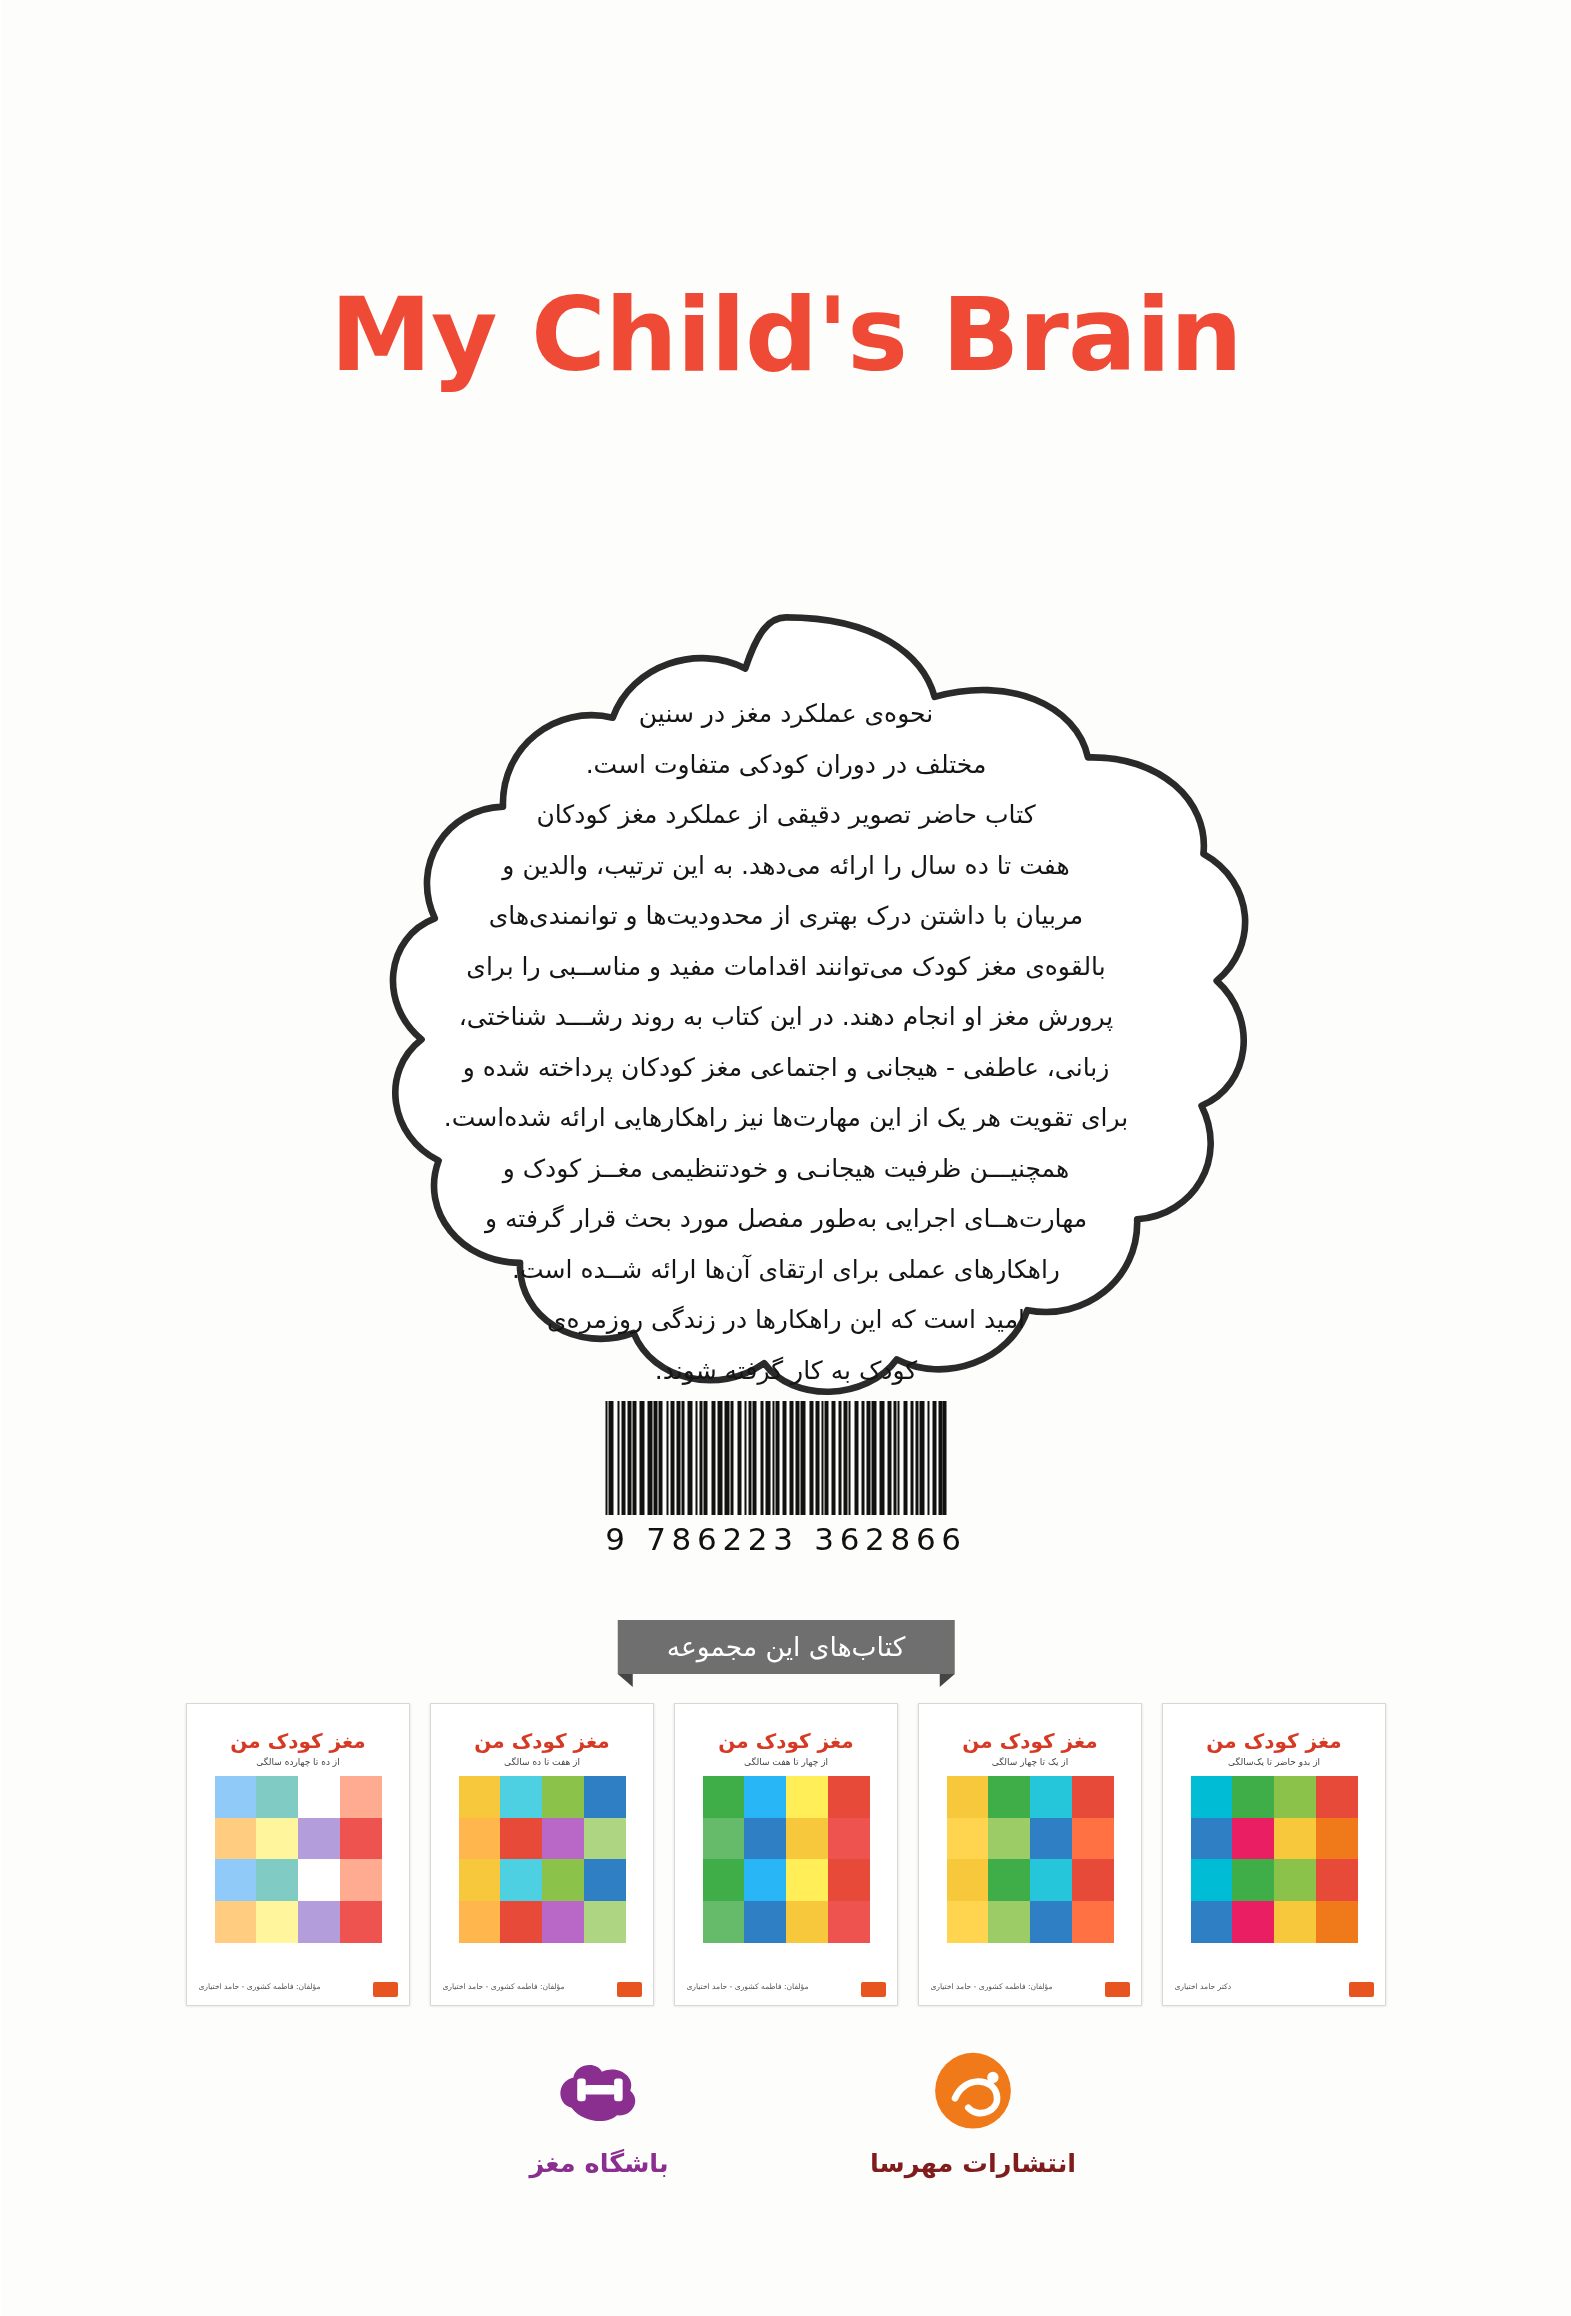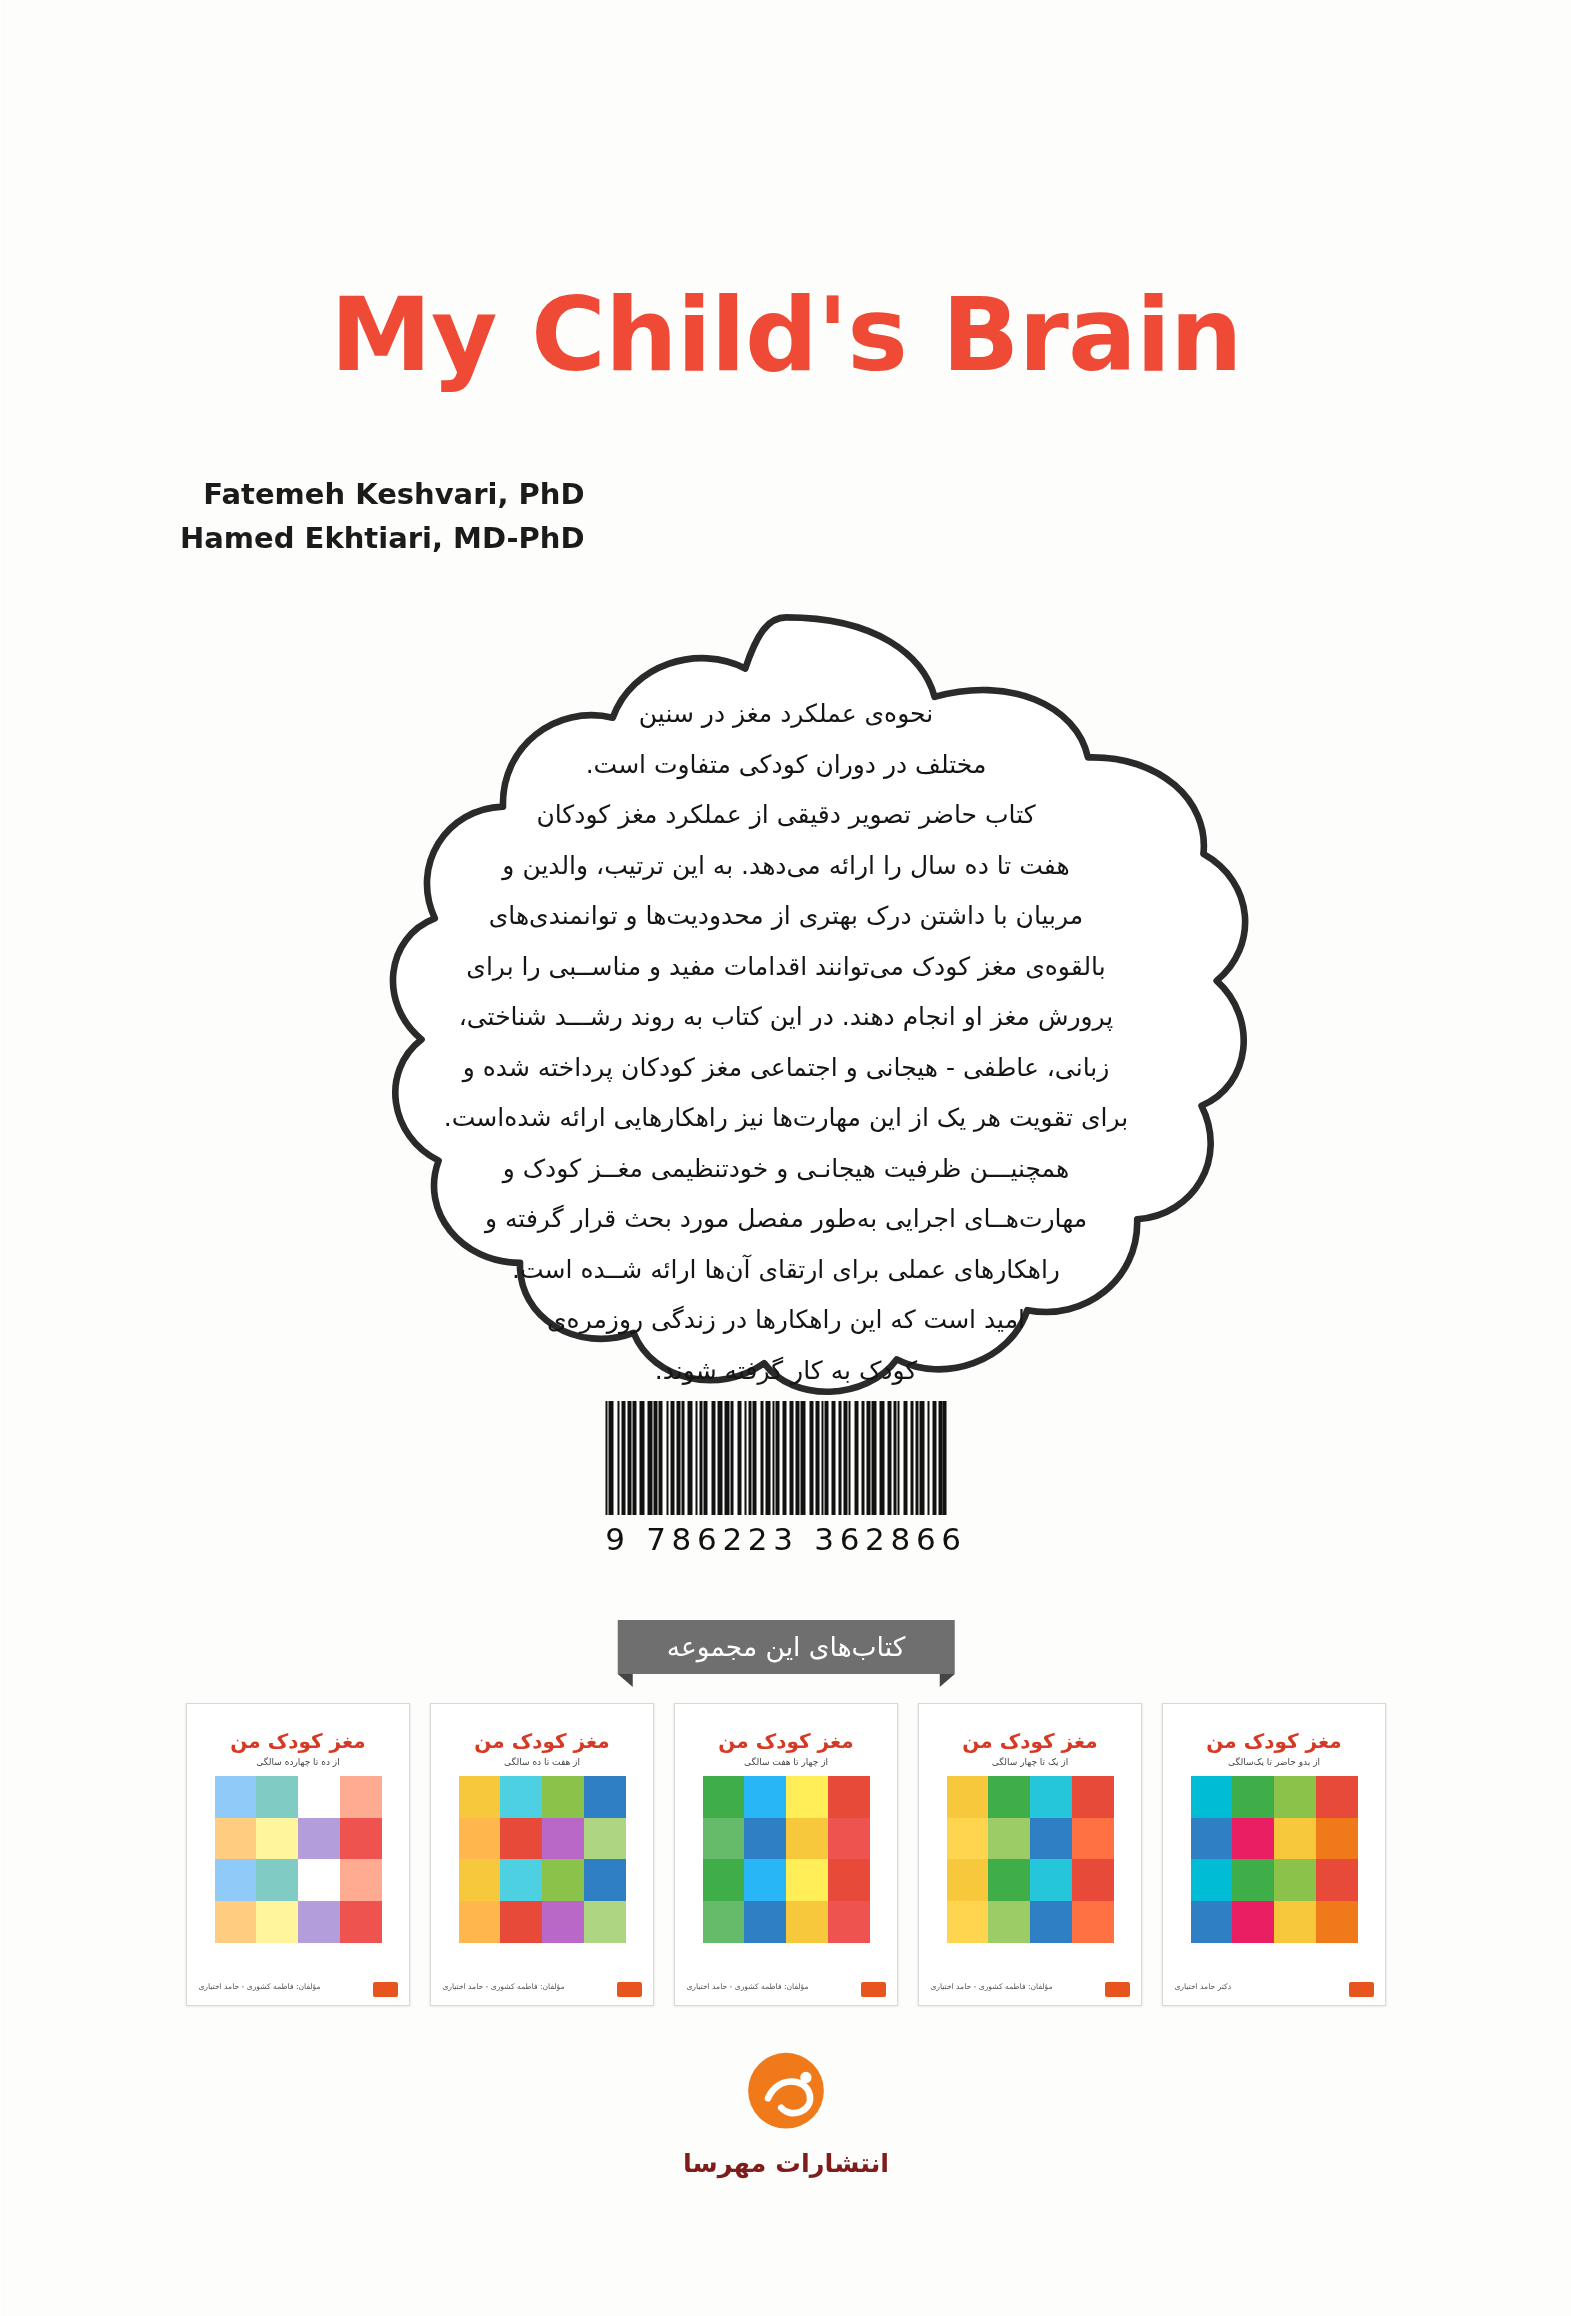--- a/index.html
+++ b/index.html
@@ -248,24 +248,20 @@
 </head>
 <body>
 
 <div class="page">
 
   <div class="title-block">
     <h1 class="main-title">My Child's Brain</h1>
   </div>
 
   <div class="subtitle-row">
-    <div class="authors">
-      <div class="author-name">Fatemeh Keshvari, PhD</div>
-      <div class="author-name">Hamed Ekhtiari, MD-PhD</div>
-    </div>
   </div>
 
   <div class="cloud-wrap">
     <svg class="cloud-svg" viewBox="0 0 1010 840" preserveAspectRatio="none">
       <path d="M505 12
                C 600 12 650 52 662 96
                C 740 74 812 104 824 160
                C 900 158 952 206 946 262
                C 1000 292 1004 360 960 396
                C 1004 436 996 506 944 528
@@ -560,17 +556,27 @@
 
     <div class="logo-item">
       <svg width="142" height="91" viewBox="0 0 150 96">
         <circle cx="75" cy="44" r="40" fill="#f07a1a"></circle>
         <path d="M56 52 C 66 28 96 30 100 48 C 104 66 80 74 70 62" fill="none" stroke="#ffffff" stroke-width="7" stroke-linecap="round"></path>
         <circle cx="96" cy="30" r="6" fill="#ffffff"></circle>
       </svg>
       <div class="logo-caption cap-mehrsa">انتشارات مهرسا</div>
     </div>
 
+    <div class="logo-item">
+      <svg width="142" height="91" viewBox="0 0 150 96">
+        <path d="M46 62 C 30 58 30 34 48 30 C 50 16 72 12 78 24 C 96 16 114 30 108 44
+                 C 120 54 110 72 94 70 C 84 80 58 78 46 62 Z" fill="#8a2f8f"></path>
+        <rect x="60" y="38" width="32" height="10" rx="3" fill="#ffffff"></rect>
+        <rect x="52" y="31" width="9" height="24" rx="3" fill="#ffffff"></rect>
+        <rect x="91" y="31" width="9" height="24" rx="3" fill="#ffffff"></rect>
+      </svg>
+      <div class="logo-caption cap-baashgah">باشگاه مغز</div>
+    </div>
 
 
   </div>
 </div>
 
 
 </body></html>

